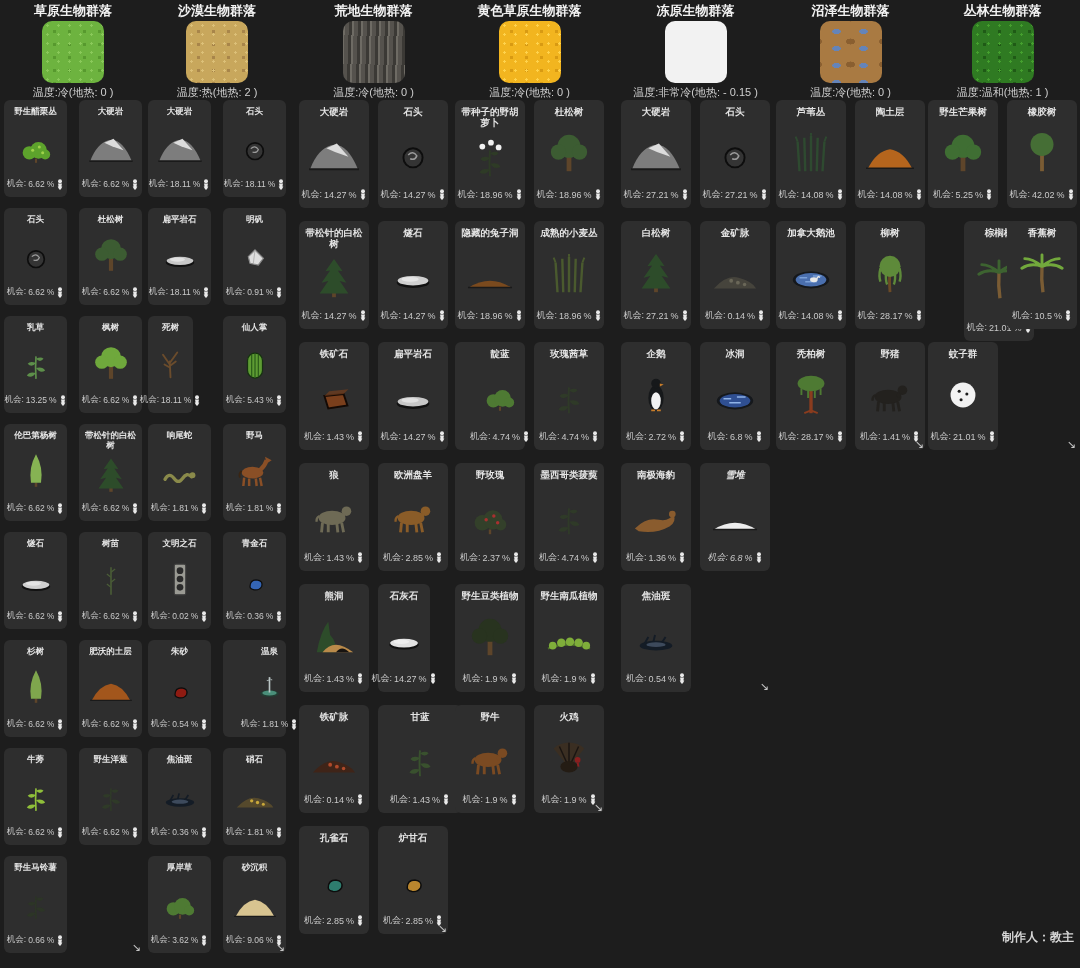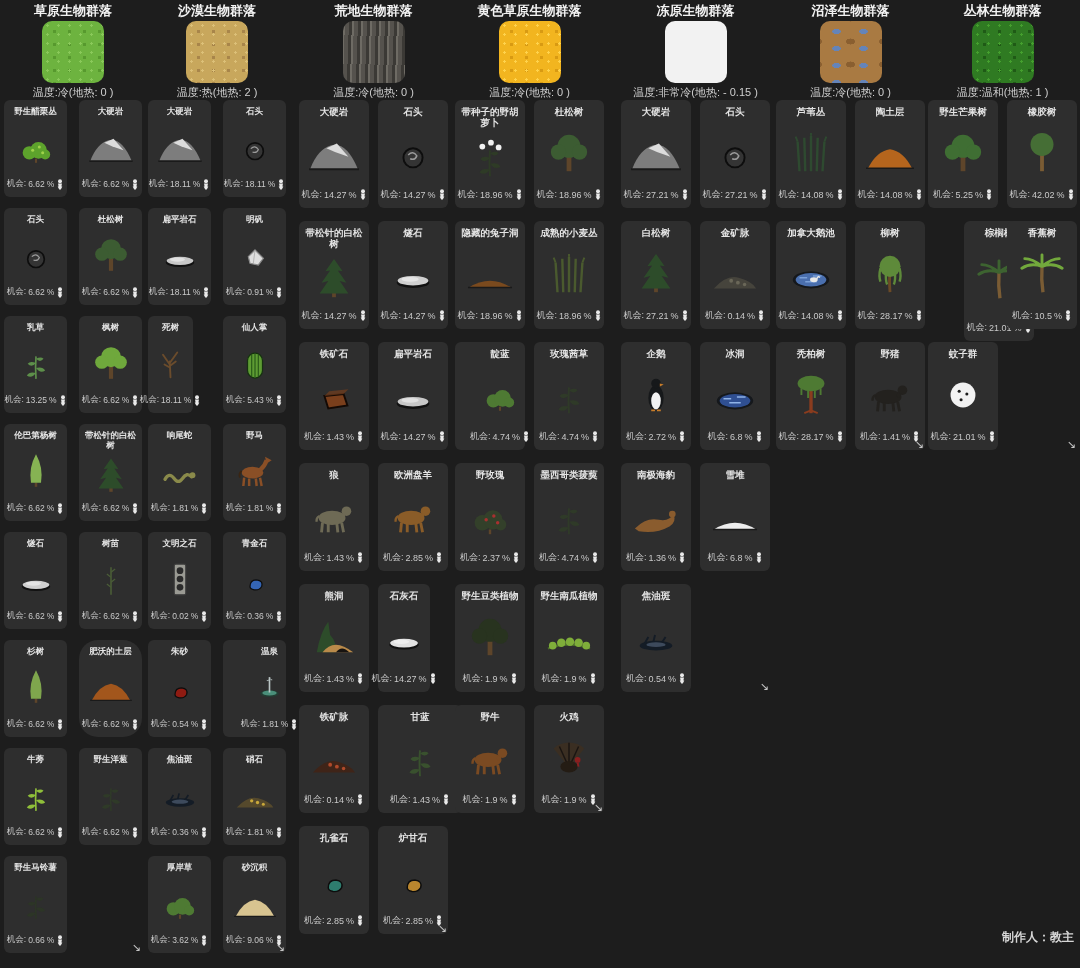--- a/index.html
+++ b/index.html
@@ -257,21 +257,21 @@
         <div class="chance">
           <span>机会:</span>
           <span>6.62</span>
           <span>%</span>
           <svg width="8" height="11" viewBox="0 0 8 11">
             <circle cx="4" cy="2.2" r="2" fill="#e9e9e9"></circle>
             <path d="M2 4.6 h4 l-0.6 3 h0.9 l-1.5 3 h-1.6 l-1.5 -3 h0.9 Z" fill="#e9e9e9"></path>
           </svg>
         </div>
       </div>
-      <div class="card small" style="left: 75px; top: 640px; width: 63px; height: 97px; border-radius: 19px;">
+      <div class="card small" style="left: 75px; top: 640px; width: 63px; height: 97px;">
         <div class="iname">肥沃的土层</div>
         <div class="iconbox">
           <svg width="52" height="40" viewBox="0 0 60 48">
             <path d="M7 40 Q16 22 30 20 Q44 22 53 40 Z" fill="#a2561c"></path>
             <path d="M5 40 h50" stroke="#1a1a1a" stroke-width="1.5"></path>
           </svg>
         </div>
         <div class="chance">
           <span>机会:</span>
           <span>6.62</span>
@@ -1288,21 +1288,21 @@
         <div class="chance">
           <span>机会:</span>
           <span>1.36</span>
           <span>%</span>
           <svg width="8" height="11" viewBox="0 0 8 11">
             <circle cx="4" cy="2.2" r="2" fill="#e9e9e9"></circle>
             <path d="M2 4.6 h4 l-0.6 3 h0.9 l-1.5 3 h-1.6 l-1.5 -3 h0.9 Z" fill="#e9e9e9"></path>
           </svg>
         </div>
       </div>
-      <div class="card large" style="left: 79px; top: 463px; width: 70px; height: 108px;">
+      <div class="card large" style="left: 79px; top: 463px; width: 70px; height: 108px; font-style: italic;">
         <div class="iname">雪堆</div>
         <div class="iconbox">
           <svg width="58" height="46" viewBox="0 0 60 48">
             <path d="M8 38 Q30 24 52 38 Z" fill="#ededed"></path>
             <path d="M7 38 h46" stroke="#1a1a1a" stroke-width="1.5"></path>
           </svg>
         </div>
         <div class="chance">
           <span>机会:</span>
           <span>6.8</span>

